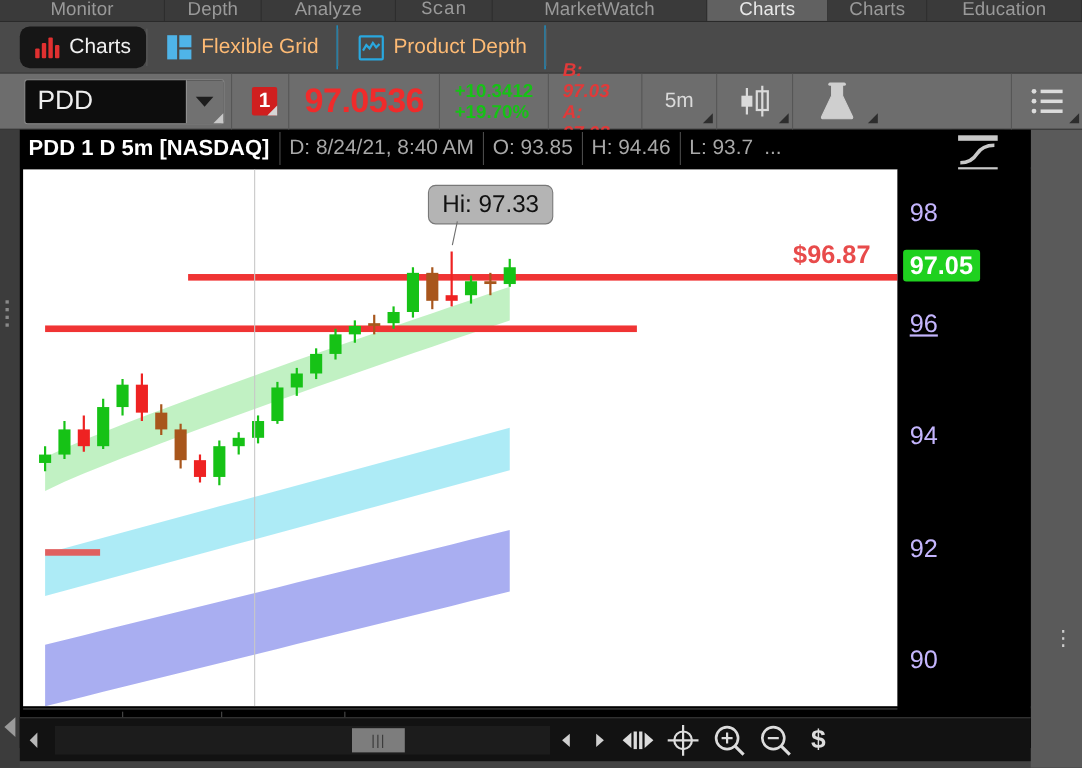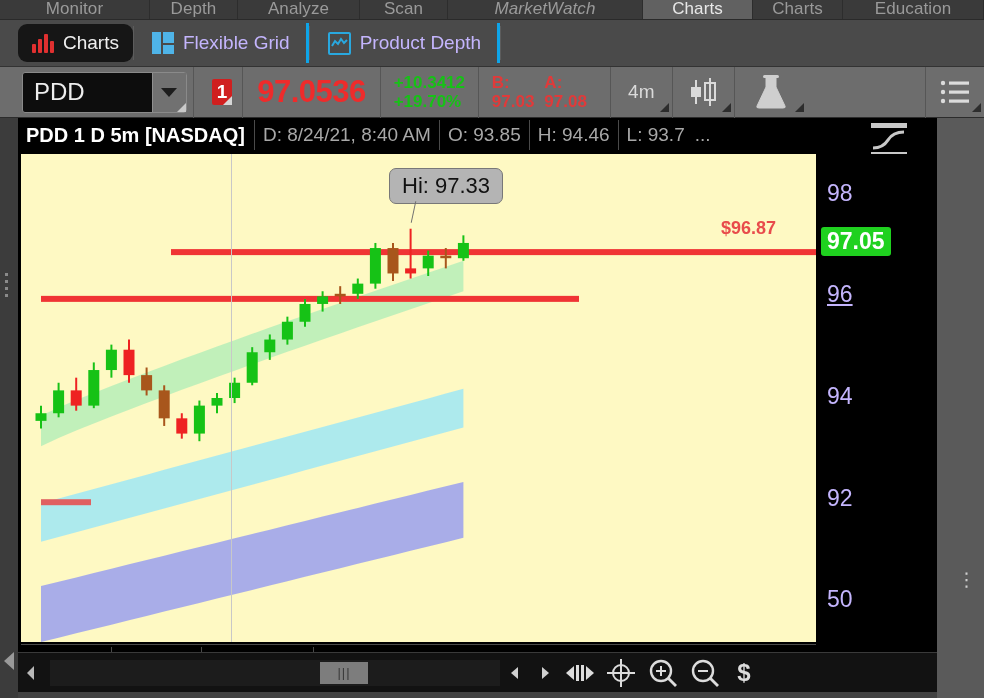--- a/index.html
+++ b/index.html
@@ -27,22 +27,22 @@
   .menu-tab.active { background: #616161; color: #e8e8e8; }
 
   
   .subtabs {
     position: absolute; left: 0; top: 20px; width: 984px; height: 47px;
     background: #4a4a4a; display: flex; align-items: center;
     border-bottom: 1px solid #333;
   }
   .subtab {
     display: flex; align-items: center; gap: 9px; height: 40px;
-    padding: 0 16px; color: #c4b5fd; font-size: 19px;
-    border-right: 3px solid #0ea5e9; margin-left: 2px;
+    padding: 0 16px; color: #fdba74; font-size: 19px;
+    border-right: 1px solid #0ea5e9; margin-left: 2px;
   }
   .subtab:first-child { margin-left: 18px; }
   .subtab.active {
     background: #161616; border-radius: 9px; color: #f0f0f0;
     border-right: none; padding: 0 14px; height: 38px;
   }
   .subtab-sep { width:1px; height:34px; background:#5c5c5c; }
   .ico-bars { display: flex; align-items: flex-end; gap: 2px; height: 20px; }
   .ico-bars i { width: 4px; background: #e03030; display: block; border-radius: 1px; }
   .ico-grid { display: grid; grid-template-columns: 9px 11px; grid-template-rows: 11px 9px; gap: 2px; }
@@ -79,21 +79,21 @@
   }
   .qsep { width: 1px; height: 51px; background: #565656; }
   .lot-badge {
     width: 26px; height: 26px; background: #d01f1f; color: #fff;
     font-size: 19px; font-weight: bold; display:flex; align-items:center;
     justify-content:center; margin: 0 10px 0 18px; position: relative; border-radius: 2px;
   }
   .last-price { color: #ef2b2b; font-size: 31px; font-weight: bold; padding: 0 14px; letter-spacing: -.5px; }
   .chg-col { display: flex; flex-direction: column; padding: 0 13px; line-height: 1.12; }
   .chg-col span { color: #16c216; font-size: 17px; font-weight: bold; }
-  .ba-col { display: flex; flex-direction: row; padding: 0 13px; line-height: 1.12; }
+  .ba-col { display: flex; flex-direction: column; padding: 0 13px; line-height: 1.12; font-style: italic; }
   .ba-col span { color: #e03a3a; font-size: 17px; font-weight: bold; }
   .tool-cell {
     position: relative; height: 51px; display: flex; align-items: center;
     justify-content: center; color: #dadada; font-size: 19px;
   }
   .tool-cell .corner-tri { border-bottom-color: #2d2d2d; right:3px; bottom:6px; }
 
   
   .chartwrap {
     position: absolute; left: 18px; top: 118px; width: 919px; height: 562px;
@@ -107,21 +107,21 @@
   .ch-field { color: #a8a8a8; font-size: 19px; padding: 0 8px; white-space: nowrap;
               border-left: 1px solid #4a4a4a; height: 30px; display:flex; align-items:center; }
   .ch-wave {
     position: absolute; right: 24px; top: 0; width: 48px; height: 46px;
     display: flex; align-items: center; justify-content: center; background: #000;
   }
 
   
   .plot {
     position: absolute; left: 3px; top: 36px; width: 795px; height: 488px;
-    background: #fef9c3; overflow: hidden;
+    background: #ffffff; overflow: hidden;
   }
   .vgrid { position: absolute; top: 0; width: 1px; height: 100%; background: #c8c8c8; }
 
   
   .yaxis {
     position: absolute; left: 798px; top: 36px; width: 121px; height: 488px;
     background: #000;
   }
   .ytick { position: absolute; left: 11px; color: #c4b5fd; font-size: 23px; }
   .ylast {
@@ -133,21 +133,21 @@
   .hi-tip {
     position: absolute; background: #b4b4b4; border: 1px solid #787878;
     border-radius: 7px; color: #111; font-size: 22px; padding: 4px 12px;
     white-space: nowrap;
   }
   .hi-tip-tail {
     position: absolute; width: 1px; height: 22px; background: #6e6e6e;
     transform: rotate(12deg);
   }
   .price-label {
-    position: absolute; color: #e84b4b; font-size: 18px; font-weight: bold; white-space: nowrap;
+    position: absolute; color: #e84b4b; font-size: 23px; font-weight: bold; white-space: nowrap;
   }
 
   
   .vol-header {
     position: absolute; left: 3px; top: 526px; width: 795px; height: 36px;
     background: #000; display: flex; align-items: center;
     border-top: 1px solid #4a4a4a;
   }
   .vh-title { color:#fff; font-size: 21px; font-weight: bold; padding: 0 8px; }
   .vh-field { color:#b0b0b0; font-size: 20px; padding: 0 8px; border-left:1px solid #4a4a4a;
@@ -187,24 +187,24 @@
   <div class="menubar" id="menubar">
       <div class="menu-tab" style="width: 150px;">
         <span>Monitor</span>
       </div>
       <div class="menu-tab" style="width: 88px;">
         <span>Depth</span>
       </div>
       <div class="menu-tab" style="width: 122px;">
         <span>Analyze</span>
       </div>
-      <div class="menu-tab" style="width: 88px;">
+      <div class="menu-tab" style="width: 88px; font-family: Liberation Mono, monospace;">
         <span>Scan</span>
       </div>
-      <div class="menu-tab" style="width: 195px; font-style: italic;">
+      <div class="menu-tab" style="width: 195px;">
         <span>MarketWatch</span>
       </div>
       <div class="menu-tab active" style="width: 110px;">
         <span>Charts</span>
       </div>
       <div class="menu-tab" style="width: 90px;">
         <span>Charts</span>
       </div>
       <div class="menu-tab" style="width: 141px;">
         <span>Education</span>
@@ -258,21 +258,21 @@
       <span>+19.70%</span>
     </div>
     <div class="qsep"></div>
     <div class="ba-col">
       <span>B: 97.03</span>
       <span>A: 97.08</span>
     </div>
     <div class="qsep"></div>
 
     <div class="tool-cell" style="width:76px">
-      <span>4m</span>
+      <span>5m</span>
       <span class="corner-tri"></span>
     </div>
     <div class="qsep"></div>
 
     <div class="tool-cell" style="width:76px">
       <svg width="36" height="30" viewBox="0 0 36 30">
         <line x1="11" y1="3" x2="11" y2="27" stroke="#dadada" stroke-width="2"></line>
         <rect x="6" y="10" width="10" height="10" fill="#dadada"></rect>
         <line x1="25" y1="1" x2="25" y2="29" stroke="#dadada" stroke-width="2"></line>
         <rect x="20" y="6" width="10" height="17" fill="none" stroke="#dadada" stroke-width="2"></rect>
@@ -398,21 +398,21 @@
       <div class="hi-tip-tail" id="hitail" style="left: 392px; top: 46.725px;"></div>
       <div class="price-label" id="plabel" style="left: 700px; top: 63.5417px;">$96.87</div>
     </div>
 
     <div class="yaxis" id="yaxis">
       <div class="ylast" id="ylast" style="top: 72.9583px;">97.05</div>
     <div class="ytick" style="top: 25.6667px;">98</div>
         <div class="ytick" style="top: 127.333px; text-decoration: underline;">96</div>
         <div class="ytick" style="top: 229px;">94</div>
         <div class="ytick" style="top: 330.667px;">92</div>
-        <div class="ytick" style="top: 432.333px;">50</div>
+        <div class="ytick" style="top: 432.333px;">90</div>
       </div>
 
     <div class="vol-header">
       <span class="vh-title">Volume</span>
       <span class="vh-field">200,623</span>
       <span class="vh-field">Y: 956,258</span>
       <span class="vh-field" style="flex:1"></span>
     </div>
 
     <div class="vol-axis" id="volaxis"></div>

